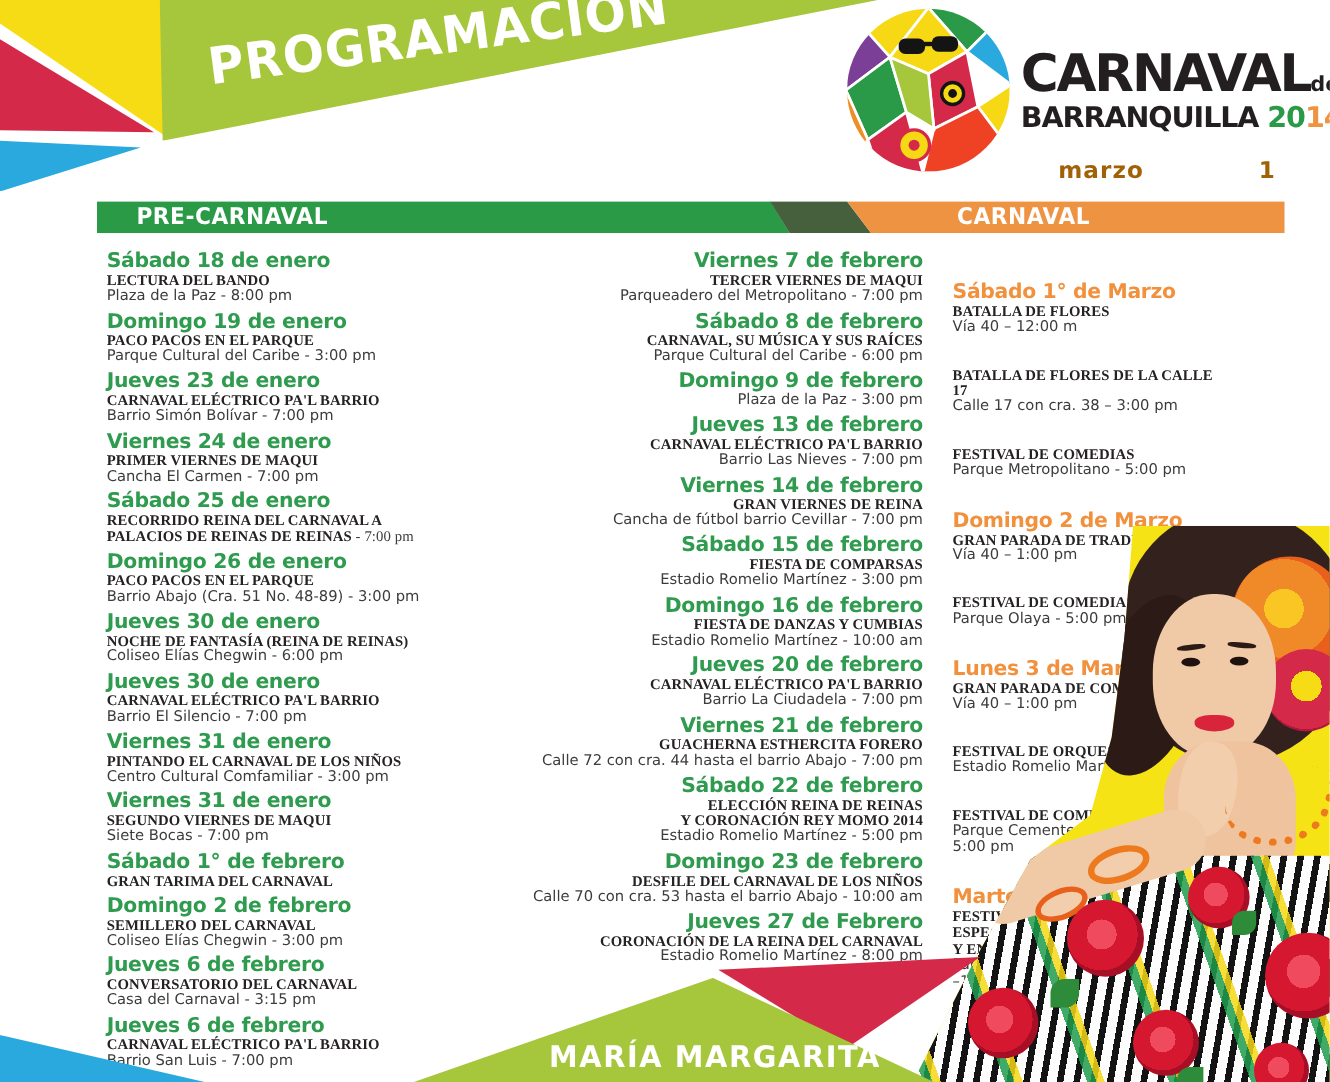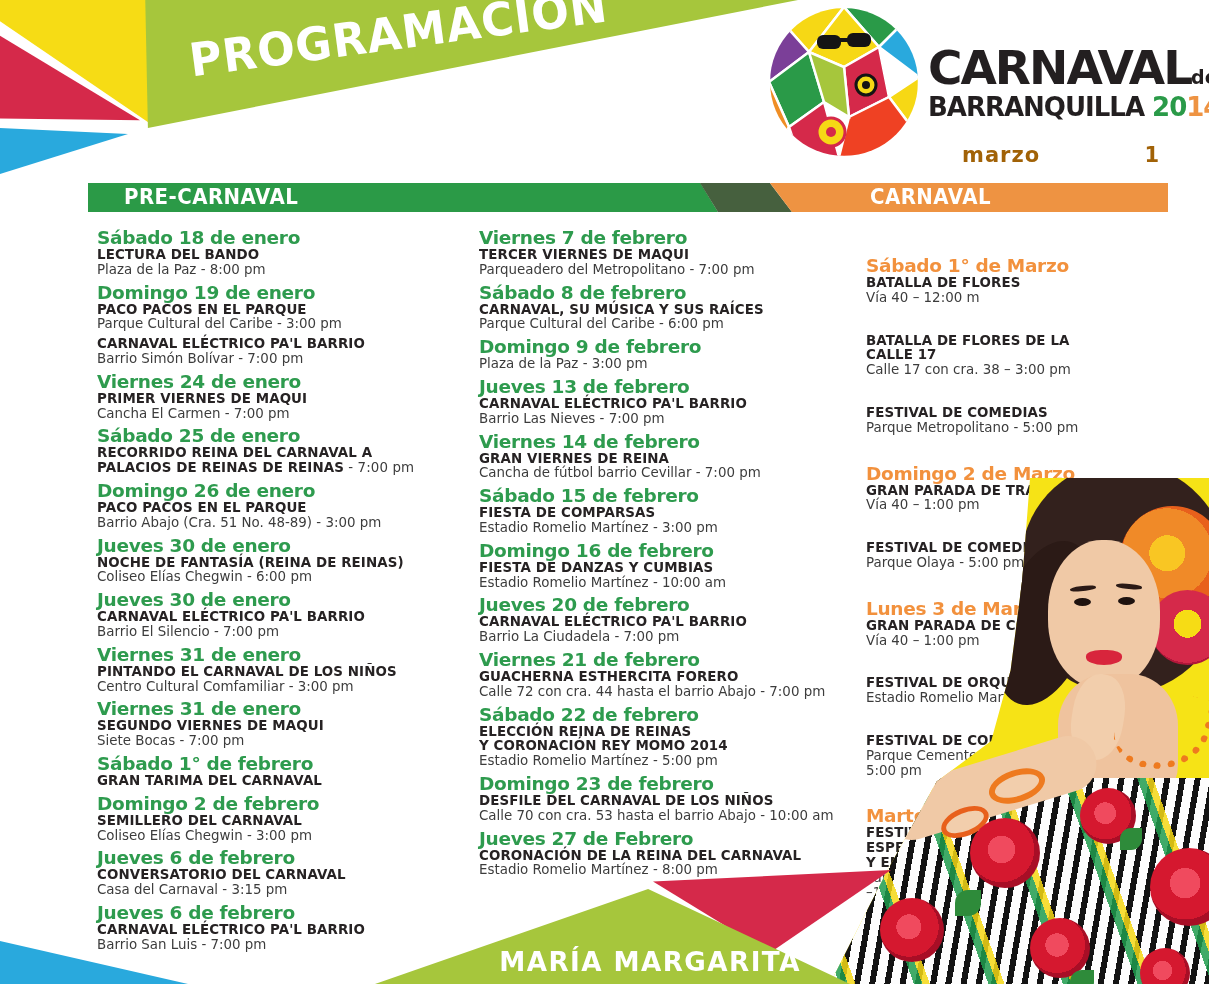--- a/index.html
+++ b/index.html
@@ -29,27 +29,27 @@
 
   
   .bar-green{left:88px;top:183px;width:630px;height:29px;background:#2B9A47;clip-path:polygon(0 0,97.2% 0,100% 100%,0 100%);}
   .bar-dark{left:700px;top:183px;width:92px;height:29px;background:#46603E;clip-path:polygon(0 0,76% 0,100% 100%,19.5% 100%);}
   .bar-orange{left:770px;top:183px;width:398px;height:29px;background:#EE9342;clip-path:polygon(0 0,100% 0,100% 100%,5.5% 100%);}
   .bar-label{color:#fff;font-size:21px;font-weight:bold;letter-spacing:0.5px;line-height:29px;transform:scaleX(0.94);transform-origin:left;white-space:nowrap;}
   .lbl-pre{left:124px;top:183px;} .lbl-car{left:870px;top:183px;}
 
   
   .col{position:absolute;top:228px;}
-  .col1{left:97px;width:360px;} .col2{left:479px;width:360px;} .col3{left:866px;width:252px;}
+  .col1{left:97px;width:360px;} .col2{left:479px;width:360px;text-align:right;} .col3{left:866px;width:252px;}
   .event{margin-bottom:5px;}
   .col3 .event{margin-bottom:13px;margin-top:28px;}
   .event .date{font-size:18.5px;font-weight:bold;line-height:20px;letter-spacing:-0.3px;}
   .col1 .date,.col2 .date{color:#2E9B4E;}
   .col3 .date{color:#F2913D;}
-  .event .title{font-size:13.4px;font-weight:bold;color:#262223;line-height:14.8px;white-space:pre-line;letter-spacing:0.1px;}
+  .event .title{font-size:13.4px;font-weight:bold;color:#262223;line-height:14.8px;white-space:pre-line;letter-spacing:0.1px;font-family:Liberation Serif, serif;}
   .event .suffix{font-weight:normal;color:#3C3C3C;}
   .event .venue{font-size:13.4px;color:#3C3C3C;line-height:14.8px;white-space:pre-line;}
   .event .date:empty,.event .venue:empty{display:none;margin:0;}
 
   
   .photo{left:820px;top:478px;width:389px;height:506px;background:#F6E316;overflow:hidden;
     clip-path:polygon(54% 0,100% 0,100% 100%,2.5% 100%,17% 78%,30% 60%,44% 52%,49% 38%,52% 20%);}
   .ph{position:absolute;}
   .ph-hair{left:200px;top:-14px;width:210px;height:230px;background:#33211D;border-radius:48% 52% 55% 50%;}
   .ph-hair2{left:180px;top:60px;width:90px;height:170px;background:#2B1A16;border-radius:50%;transform:rotate(18deg);}
@@ -150,20 +150,21 @@
     <div class="venue">Plaza de la Paz - 8:00 pm</div>
   </div>
 
   <div class="event">
     <div class="date">Domingo 19 de enero</div>
     <div class="title"><span class="t">PACO PACOS EN EL PARQUE</span><span class="suffix"></span></div>
     <div class="venue">Parque Cultural del Caribe - 3:00 pm</div>
   </div>
 
   <div class="event">
+    <div class="date">Jueves 23 de enero</div>
     <div class="title"><span class="t">CARNAVAL ELÉCTRICO PA'L BARRIO</span><span class="suffix"></span></div>
     <div class="venue">Barrio Simón Bolívar - 7:00 pm</div>
   </div>
 
   <div class="event">
     <div class="date">Viernes 24 de enero</div>
     <div class="title"><span class="t">PRIMER VIERNES DE MAQUI</span><span class="suffix"></span></div>
     <div class="venue">Cancha El Carmen - 7:00 pm</div>
   </div>
 

